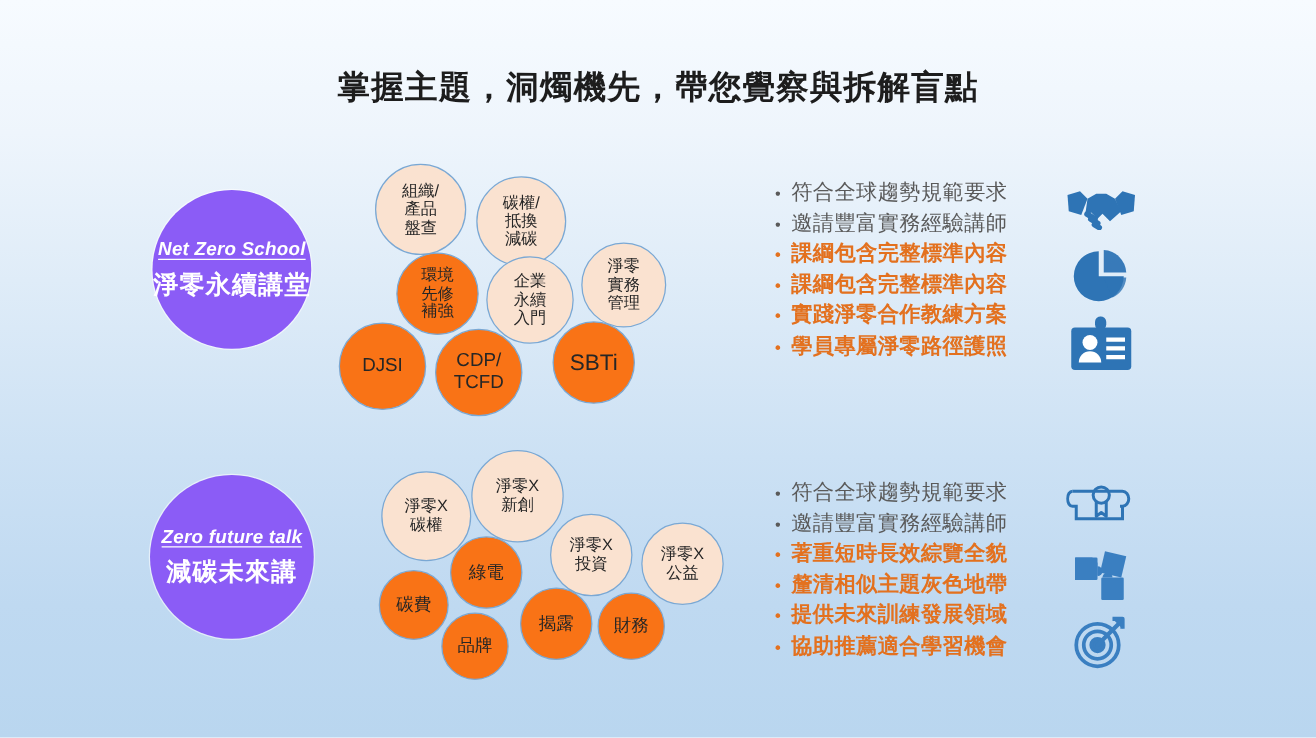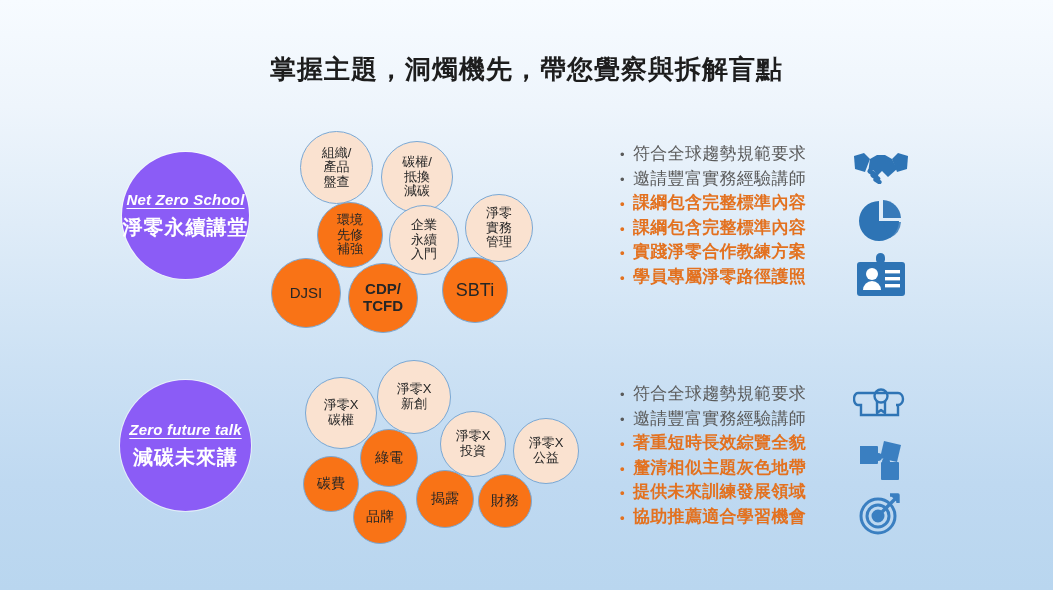--- a/index.html
+++ b/index.html
@@ -171,21 +171,21 @@
   </div>
 
   <div class="bubble peach" style="left:389px; top:205px; width:70px; height:70px; font-size:13px;">
     <span>企業<br>永續<br>入門</span>
   </div>
 
   <div class="bubble white" style="left:271px; top:258px; width:70px; height:70px; font-size:15px;">
     <span>DJSI</span>
   </div>
 
-  <div class="bubble white" style="left:348px; top:263px; width:70px; height:70px; font-size:15px;font-weight:bold;">
+  <div class="bubble white" style="left:348px; top:263px; width:70px; height:70px; font-size:15px;">
     <span>CDP/<br>TCFD</span>
   </div>
 
   <div class="bubble white" style="left:442px; top:257px; width:66px; height:66px; font-size:18px;">
     <span>SBTi</span>
   </div>
 
   <ul class="bullet-list" id="bullets-top">
     <li class="plain">
       <span class="dot">•</span>

